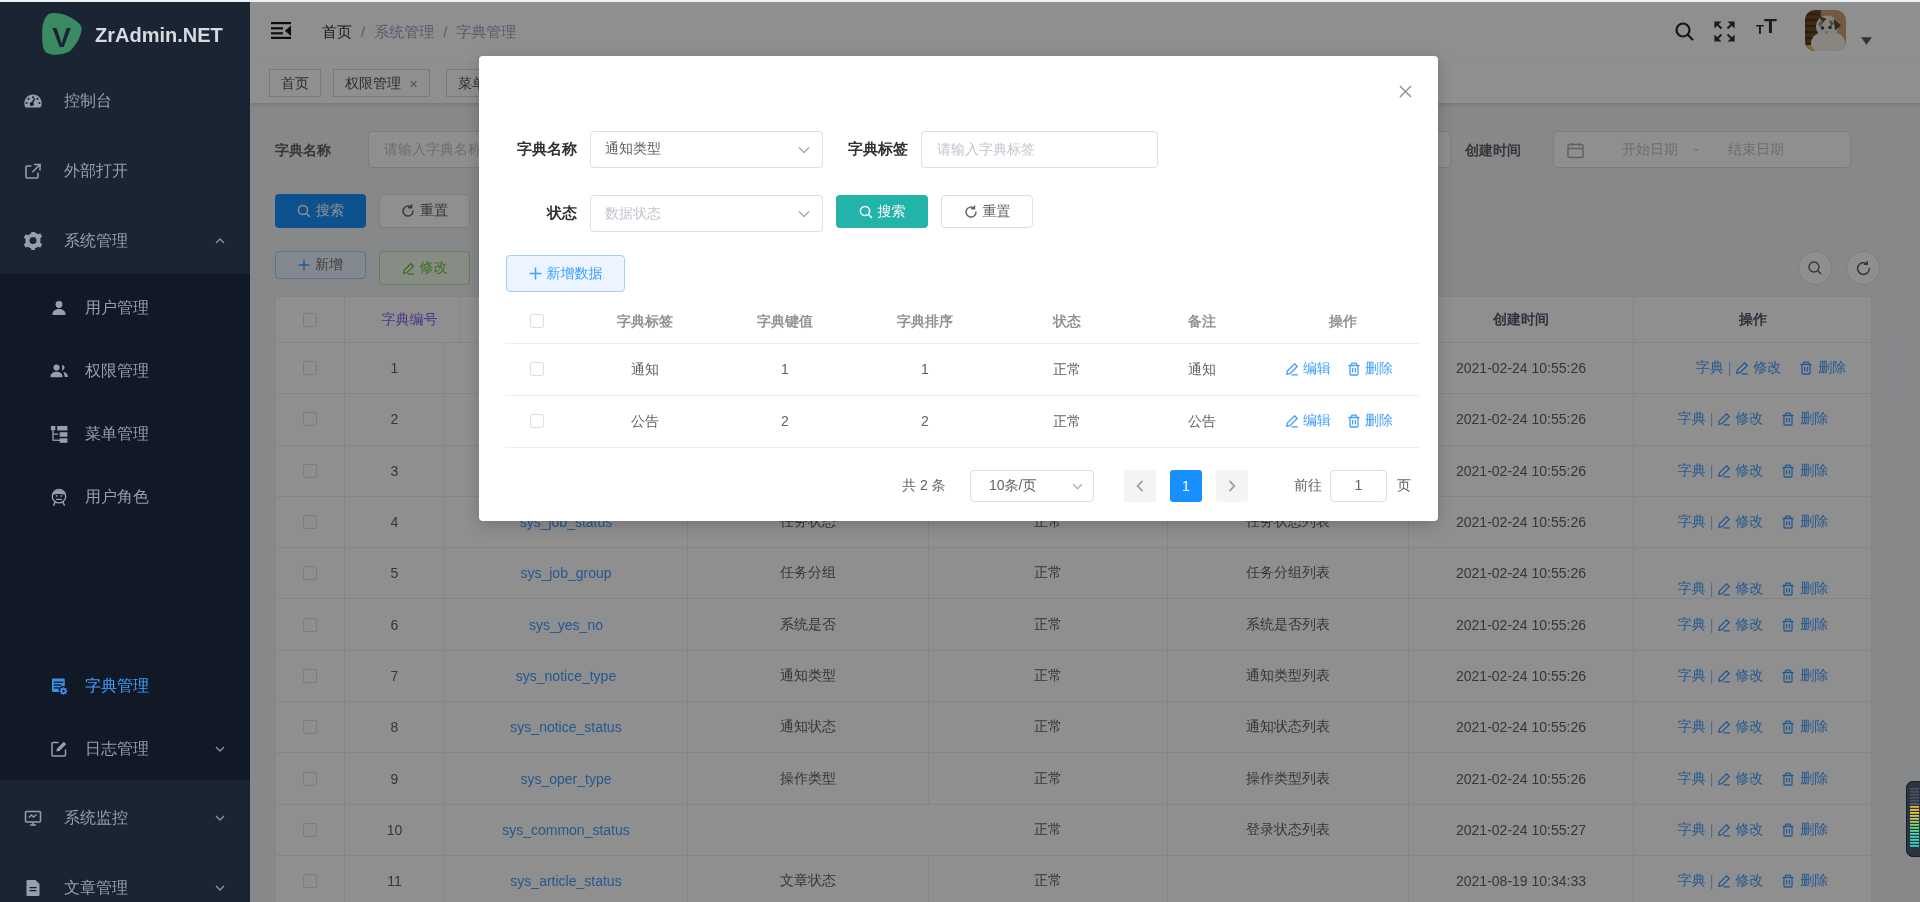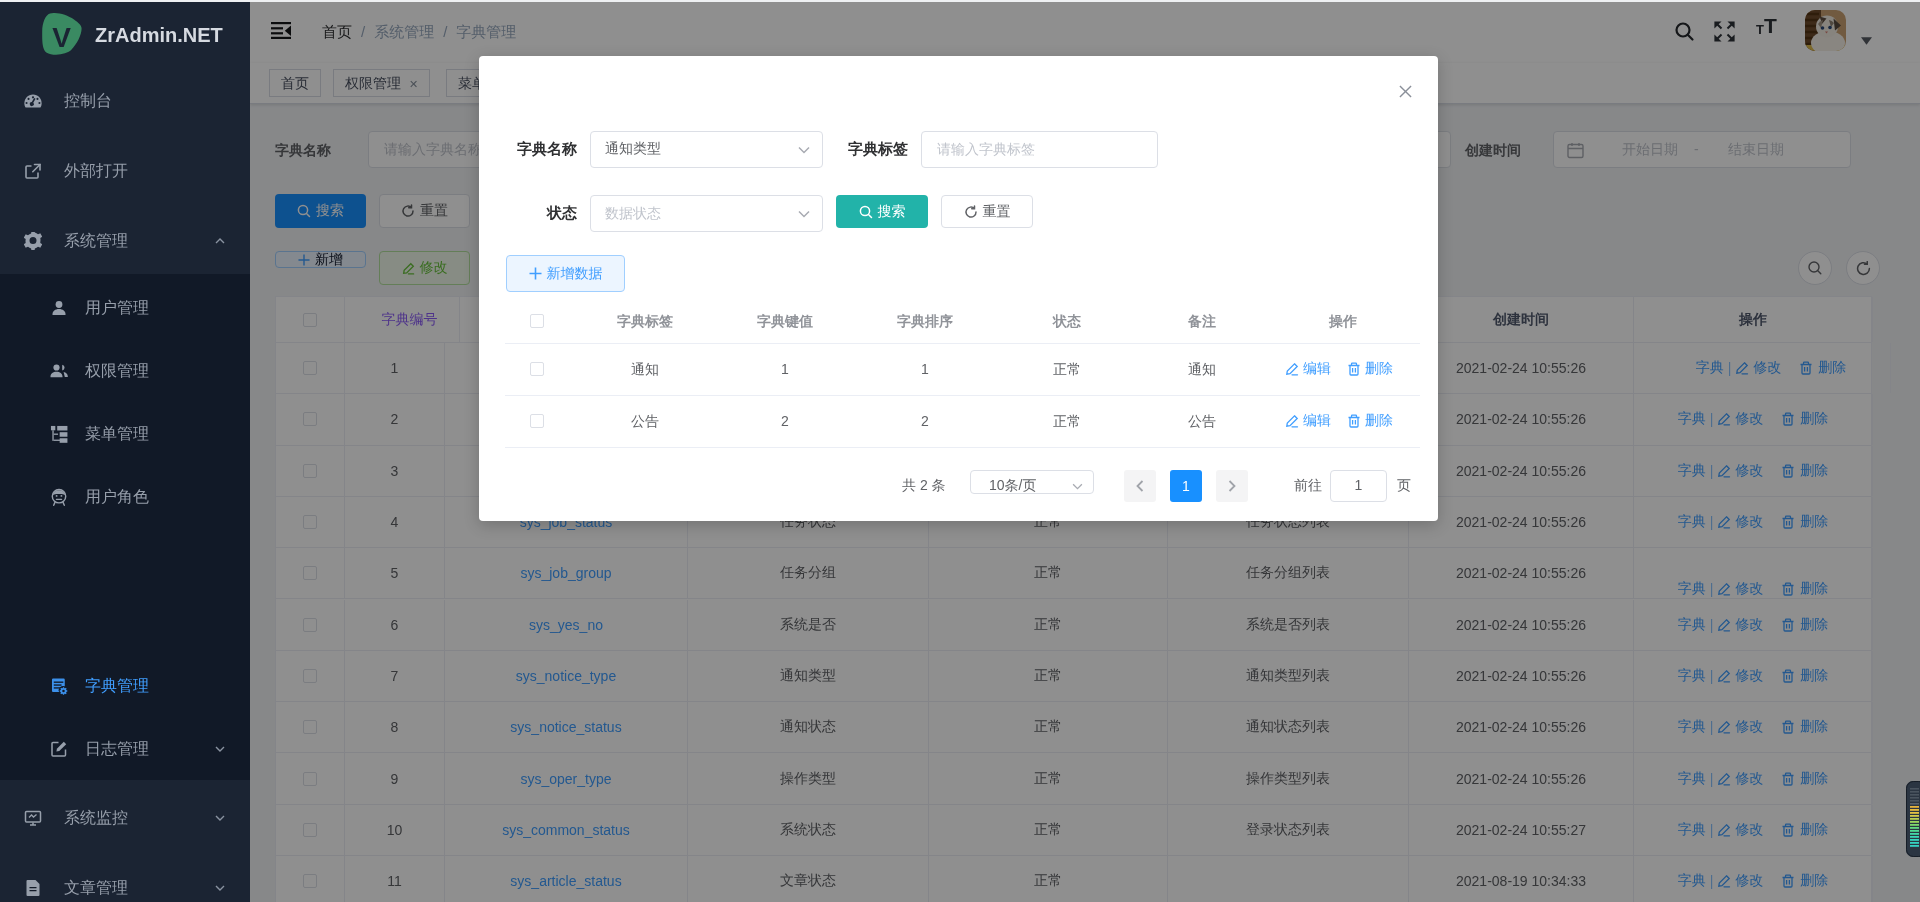--- a/index.html
+++ b/index.html
@@ -121,21 +121,21 @@
     </div>
     <div class="btn" style="left:25px;top:194px;width:91px;height:34px;background:#1890ff;color:#fff;">
       <svg width="14" height="14" viewBox="0 0 14 14" fill="none" stroke="#fff" stroke-width="1.5">
             <circle cx="6" cy="6" r="4.6"></circle>
             <path d="M9.5 9.5l3 3" stroke-linecap="round"></path>
           </svg>搜索</div>
     <div class="btn" style="left:129px;top:194px;width:91px;height:34px;background:#fff;border:1px solid #dcdfe6;color:#606266;">
       <svg width="14" height="14" viewBox="0 0 14 14" fill="none" stroke="#606266" stroke-width="1.5">
             <path d="M12 7a5 5 0 1 1-1.5-3.5M10.5 1v2.8H7.7" stroke-linecap="round"></path>
           </svg>重置</div>
-    <div class="btn" style="left:25px;top:251px;width:91px;height:17px;background:#ecf5ff;border:1px solid #a0cfff;color:#0f172a;align-items:center;"><svg width="12" height="12" viewBox="0 0 13 13" stroke="#409eff" stroke-width="1.5">
+    <div class="btn" style="left:25px;top:251px;width:91px;height:28px;background:#ecf5ff;border:1px solid #a0cfff;color:#737373;align-items:center;"><svg width="12" height="12" viewBox="0 0 13 13" stroke="#409eff" stroke-width="1.5">
             <path d="M6.5 0.5v12M0.5 6.5h12"></path>
           </svg>新增</div>
     <div class="btn" style="left:129px;top:251px;width:91px;height:34px;background:#f0f9eb;border:1px solid #b3e19d;color:#67c23a;">
       <svg width="13" height="13" viewBox="0 0 14 14" fill="none" stroke="#67c23a" stroke-width="1.4">
             <path d="M9.5 1.8l2.7 2.7-7.2 7.2-3.2.5.5-3.2z"></path>
             <path d="M7 12.8h5.5" stroke-linecap="round"></path>
           </svg>修改</div>
     <div class="btn" style="left:233px;top:251px;width:91px;height:34px;background:#fef0f0;border:1px solid #fab6b6;color:#f56c6c;">🗑 删除</div>
     <div class="btn" style="left:337px;top:251px;width:91px;height:34px;background:#fdf6ec;border:1px solid #f3d19e;color:#e6a23c;">⬇ 导出</div>
     <div class="abs" style="left:1548px;top:251px;width:34px;height:34px;border:1px solid #dcdfe6;border-radius:50%;background:#fff;">
@@ -370,21 +370,20 @@
             </div>
 </div>
 <div class="brow" style="top:507.7px;height:51.3px;background:#fff;">
 <div class="bcell" style="left:0px;width:69px;">
               <span class="cb"></span>
             </div>
 <div class="bcell" style="left:69px;width:100px;">10</div>
 <div class="bcell" style="left:169px;width:243px;">
               <span class="blink">sys_common_status</span>
             </div>
-<div class="bcell" style="left:412px;width:241px;">系统状态</div>
 <div class="bcell" style="left:653px;width:239px;">正常</div>
 <div class="bcell" style="left:892px;width:241px;">登录状态列表</div>
 <div class="bcell" style="left:1133px;width:225px;">2021-02-24 10:55:27</div>
 <div class="bcell" style="left:1358px;width:239px;">
               <span class="blink" style="display:flex;align-items:center;gap:4px;">字典 <span style="color:#8cc5ff">|</span> <svg width="14" height="14" viewBox="0 0 14 14" fill="none" stroke="#409eff" stroke-width="1.3">
                   <path d="M9.5 1.8l2.7 2.7-7.2 7.2-3.2.5.5-3.2z"></path>
                   <path d="M7 12.8h5.5" stroke-linecap="round"></path>
                 </svg> 修改</span>
               <span class="blink" style="display:flex;align-items:center;gap:5px;margin-left:18px;"><svg width="14" height="14" viewBox="0 0 14 14" fill="none" stroke="#409eff" stroke-width="1.3">
                   <path d="M1.5 3.5h11M4.5 3.5V2a.8.8 0 0 1 .8-.8h3.4a.8.8 0 0 1 .8.8v1.5M3 3.5h8V12a1 1 0 0 1-1 1H4a1 1 0 0 1-1-1z"></path>
@@ -612,21 +611,21 @@
     <div class="mops" style="left:806px;top:355px;"><svg width="14" height="14" viewBox="0 0 14 14" fill="none" stroke="#409eff" stroke-width="1.3">
             <path d="M9.5 1.8l2.7 2.7-7.2 7.2-3.2.5.5-3.2z"></path>
             <path d="M7 12.8h5.5" stroke-linecap="round"></path>
           </svg> 编辑<span style="width:8px"></span><svg width="14" height="14" viewBox="0 0 14 14" fill="none" stroke="#409eff" stroke-width="1.3">
             <path d="M1.5 3.5h11M4.5 3.5V2a.8.8 0 0 1 .8-.8h3.4a.8.8 0 0 1 .8.8v1.5M3 3.5h8V12a1 1 0 0 1-1 1H4a1 1 0 0 1-1-1z"></path>
             <path d="M5.6 6v4.5M8.4 6v4.5"></path>
           </svg> 删除</div>
     <div class="mline" style="top:391px;"></div>
   </div>
   <div class="abs" style="left:423px;top:421px;font-size:14px;color:#606266;">共 2 条</div>
-  <div class="msel" style="left:491px;top:414px;width:124px;height:24px;">
+  <div class="msel" style="left:491px;top:414px;width:124px;height:32px;">
     <span style="position:absolute;left:18px;top:6px;font-size:14px;color:#606266;">10条/页</span>
     <svg class="abs" style="right:10px;top:12px" width="11" height="7" viewBox="0 0 12 8" fill="none" stroke="#a8abb2" stroke-width="1.5">
           <path d="M1 1.5l5 5 5-5"></path>
         </svg>
   </div>
   <div class="pbox" style="left:645px;background:#f4f4f5;">
         <svg width="10" height="12" viewBox="0 0 10 12" fill="none" stroke="#a0a3a9" stroke-width="1.8">
           <path d="M7.5 1L2.5 6l5 5"></path>
         </svg>
       </div>

